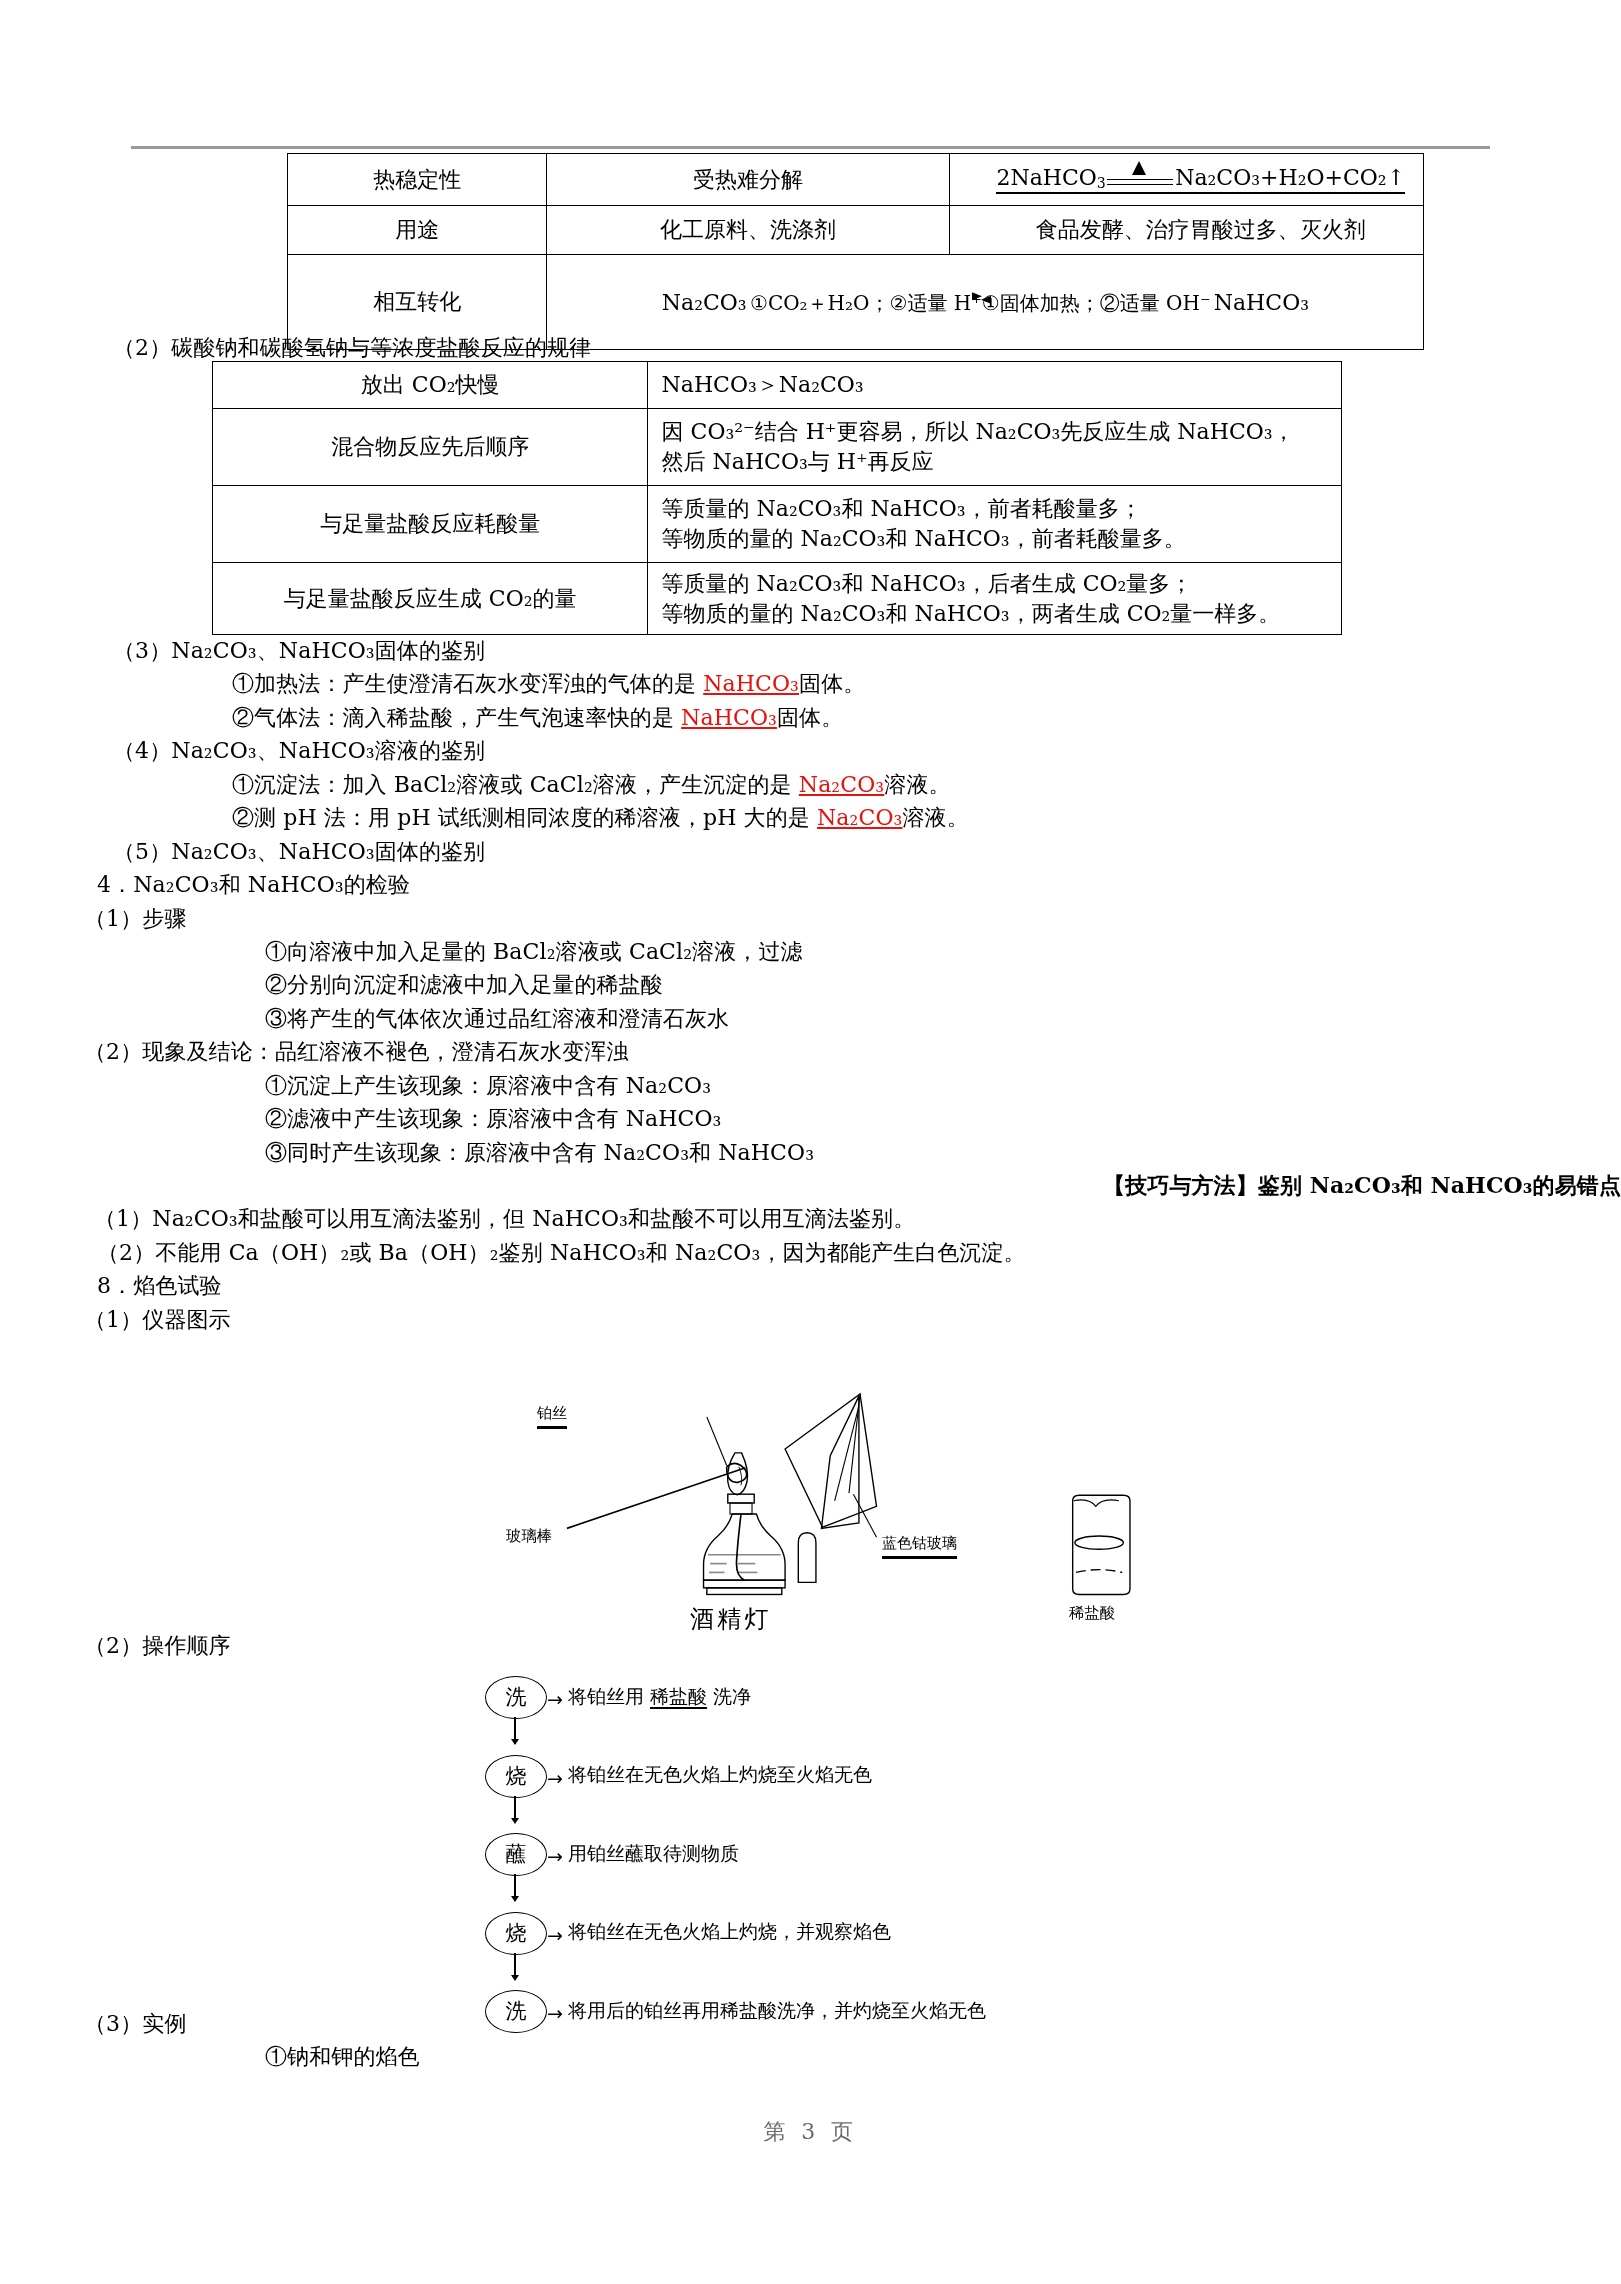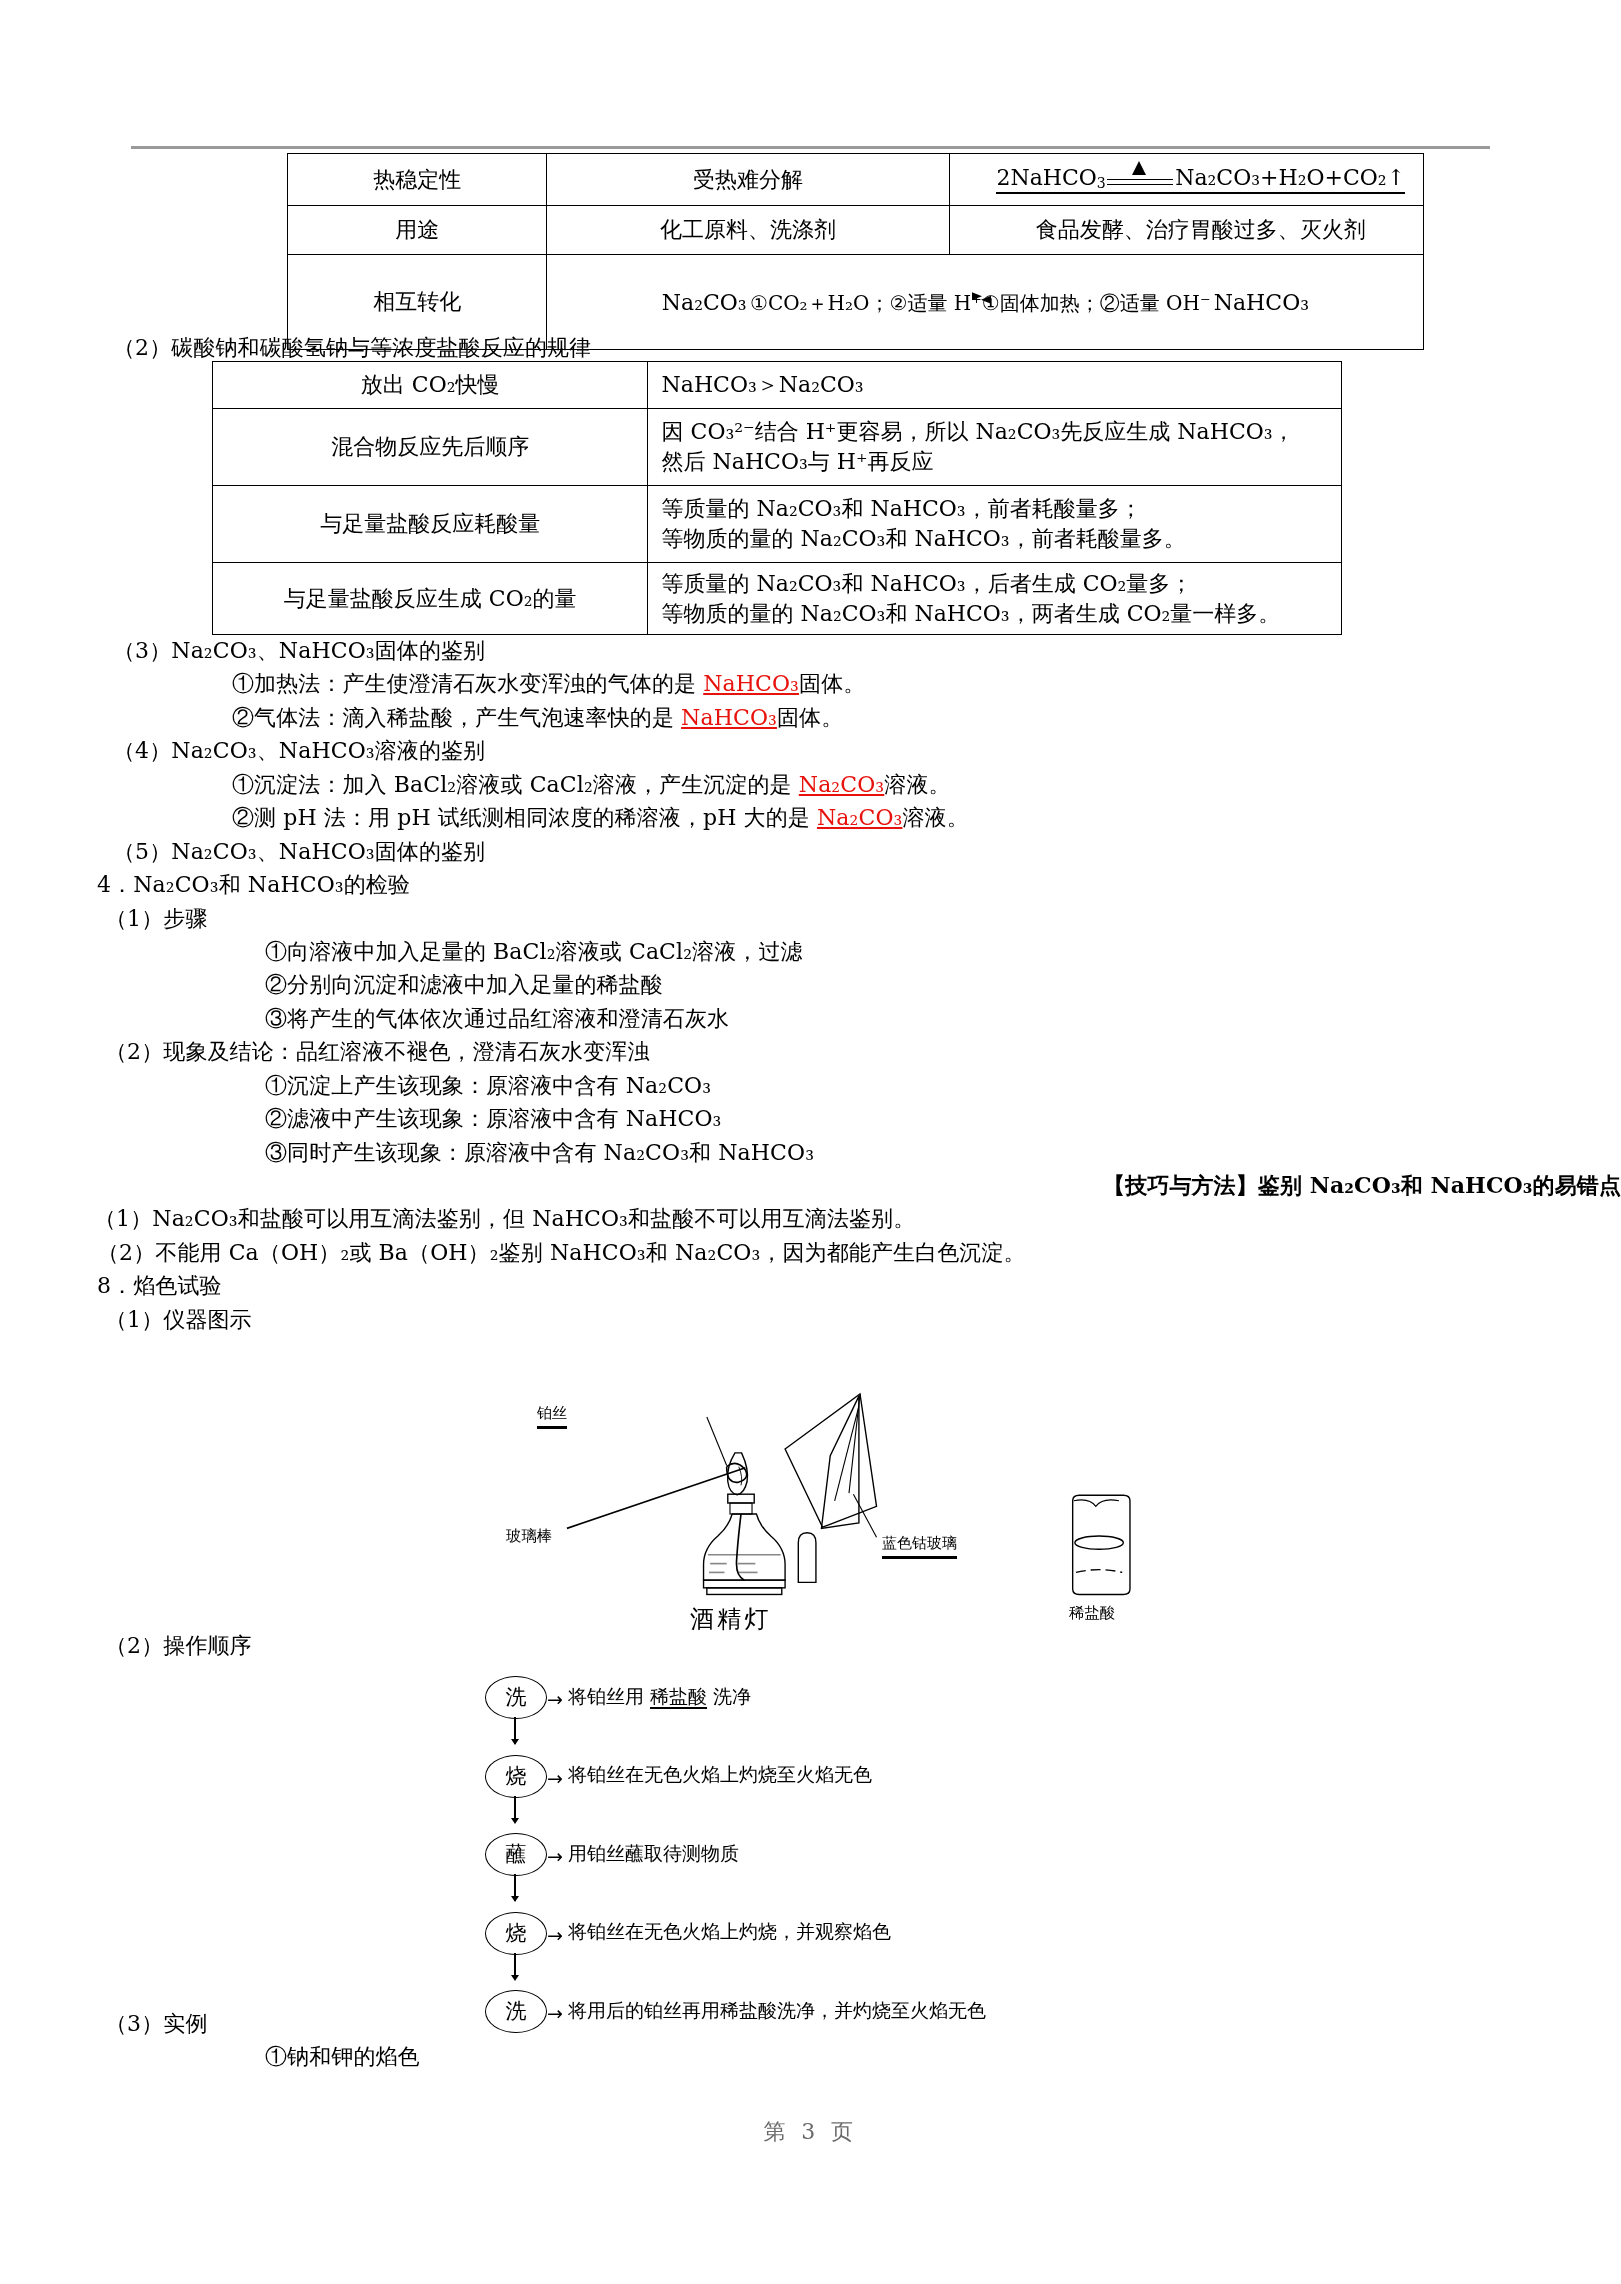--- a/index.html
+++ b/index.html
@@ -26,21 +26,21 @@
     height:2.8px;
     background:#9a9a9a;
   }
   .line{
     font-size:22px;
     line-height:1.52;
     white-space:nowrap;
     letter-spacing:0.1px;
   }
   .ind0{margin-left:113px;}
-  .ind1{margin-left:105px;}
+  .ind1{margin-left:84px;}
   .ind2{margin-left:232px;}
   .ind3{margin-left:265px;}
   .bold{font-weight:bold;text-align:right;}
   sub{font-size:0.64em; vertical-align:-0.22em; line-height:0;}
   .red-u{color:#e8120c; text-decoration:underline; text-decoration-thickness:1.7px; text-underline-offset:2.2px;}
 
   
   table.t{
     border-collapse:collapse;
     font-size:22px;

